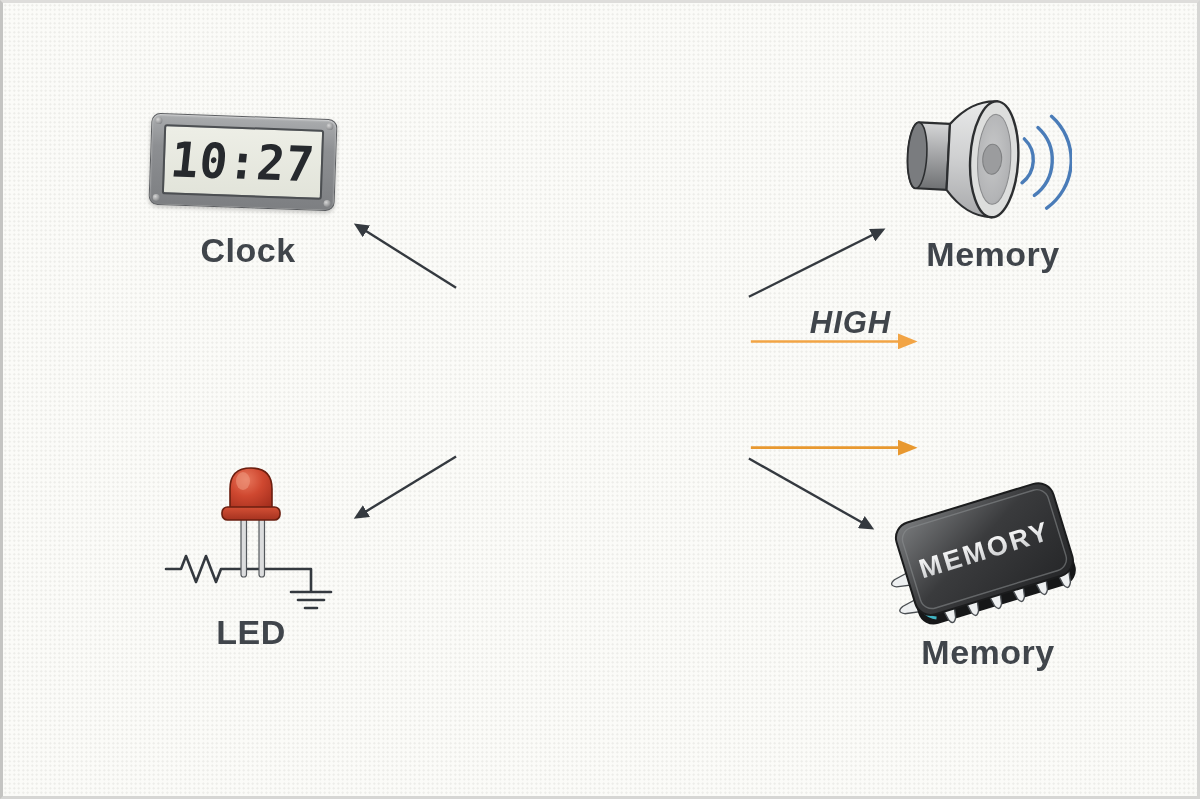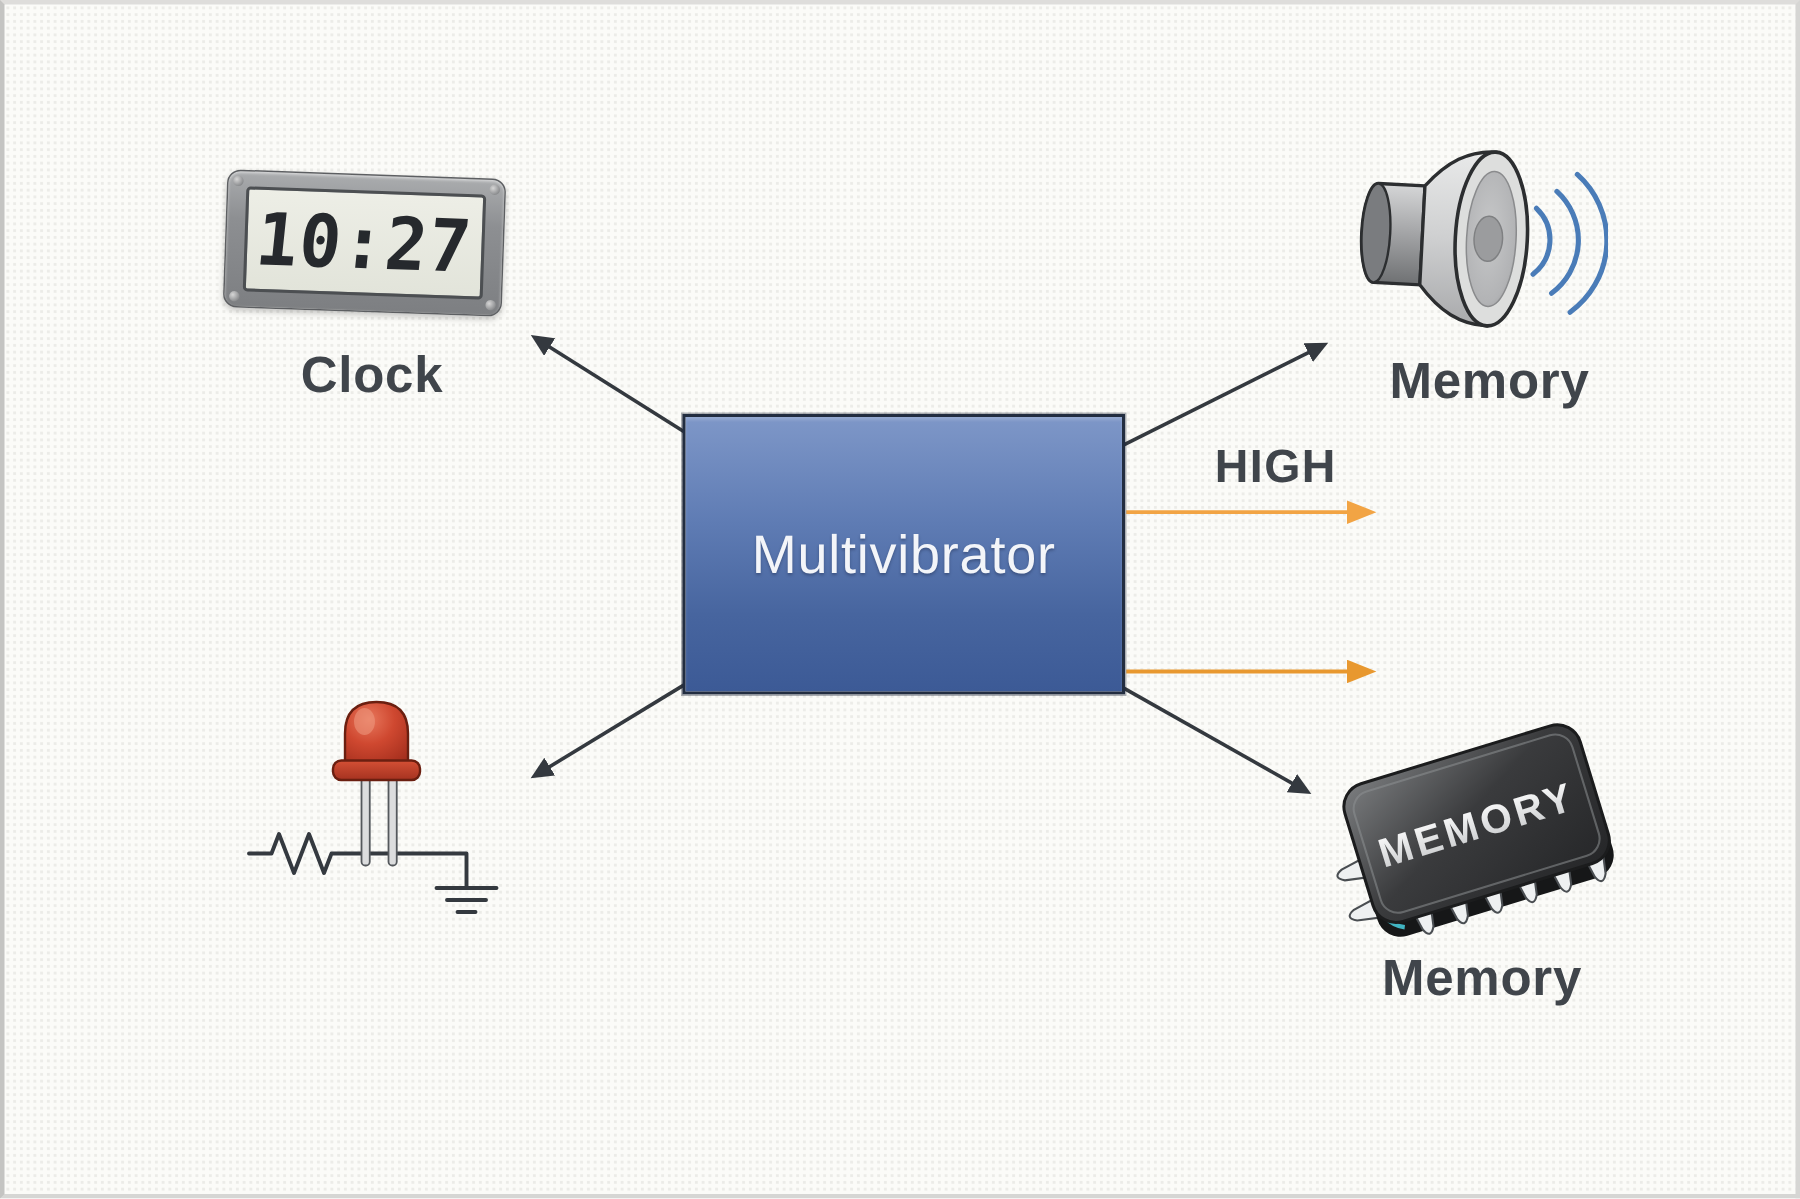--- a/index.html
+++ b/index.html
@@ -61,25 +61,22 @@
       </marker>
     </defs>
     <line x1="455" y1="287" x2="363" y2="229" stroke="#34393f" stroke-width="2.4" marker-end="url(#mBlack)"></line>
     <line x1="750" y1="296" x2="876" y2="233" stroke="#34393f" stroke-width="2.4" marker-end="url(#mBlack)"></line>
     <line x1="455" y1="457" x2="363" y2="513" stroke="#34393f" stroke-width="2.4" marker-end="url(#mBlack)"></line>
     <line x1="750" y1="459" x2="865" y2="524" stroke="#34393f" stroke-width="2.4" marker-end="url(#mBlack)"></line>
     <line x1="752" y1="341" x2="901" y2="341" stroke="#f2a444" stroke-width="2.6" marker-end="url(#mHigh)"></line>
     <line x1="752" y1="448" x2="901" y2="448" stroke="#e8982f" stroke-width="2.6" marker-end="url(#mLow)"></line>
   </svg>
 
-  <div class="block">
-    <span class="block-label">Multivibrator</span>
-  </div>
 
-  <div class="outlbl" style="left:785px;top:290px;width:125px;">HIGH</div>
+  <div class="outlbl" style="left:785px;top:302px;width:125px;font-style:italic;">HIGH</div>
 
   <div class="clock">
     <div class="clock-frame">
       <div class="screw tl"></div>
       <div class="screw tr"></div>
       <div class="screw bl"></div>
       <div class="screw br"></div>
       <div class="clock-display">
         <span class="clock-digits">10:27</span>
       </div>
@@ -138,20 +135,21 @@
       <line x1="138" y1="141" x2="178" y2="141"></line>
       <line x1="145" y1="149" x2="171" y2="149"></line>
       <line x1="152" y1="157" x2="164" y2="157"></line>
     </g>
     <rect x="88" y="66" width="5.5" height="60" rx="2.5" fill="#dcddde" stroke="#54585c" stroke-width="1.2"></rect>
     <rect x="106" y="66" width="5.5" height="60" rx="2.5" fill="#dcddde" stroke="#54585c" stroke-width="1.2"></rect>
     <path d="M77,58 L77,38 Q77,17 98,17 Q119,17 119,38 L119,58 Z" fill="url(#ledGrad)" stroke="#6b1f10" stroke-width="1.6"></path>
     <rect x="69" y="56" width="58" height="13" rx="5.5" fill="url(#flangeGrad)" stroke="#6b1f10" stroke-width="1.6"></rect>
     <ellipse cx="90" cy="30" rx="7" ry="9" fill="#ef9a82" opacity="0.55"></ellipse>
   </svg>
+  <div class="lbl" style="left:168px;top:610px;width:160px;">LED</div>
 
   <svg style="position:absolute;left:878px;top:478px;" width="215" height="175" viewBox="0 0 215 175">
     <defs>
       <linearGradient id="chipGrad" x1="0" y1="0" x2="1" y2="1">
         <stop offset="0" stop-color="#7c7e80"></stop>
           <stop offset="0.45" stop-color="#3a3b3d"></stop>
           <stop offset="1" stop-color="#252628"></stop>
       </linearGradient>
       <linearGradient id="memTxt" x1="0" y1="0" x2="0" y2="1">
         <stop offset="0" stop-color="#ffffff"></stop>

